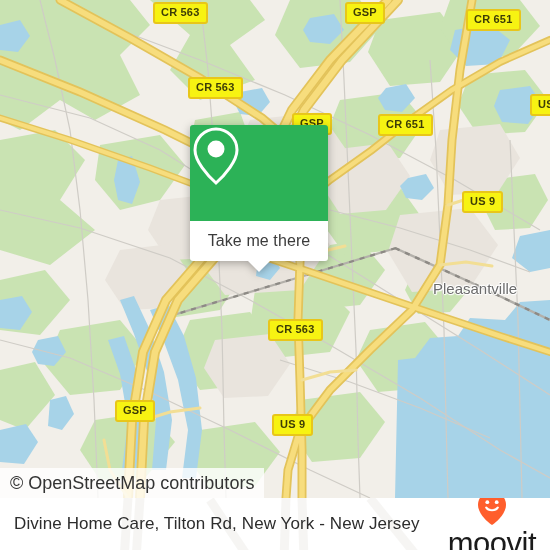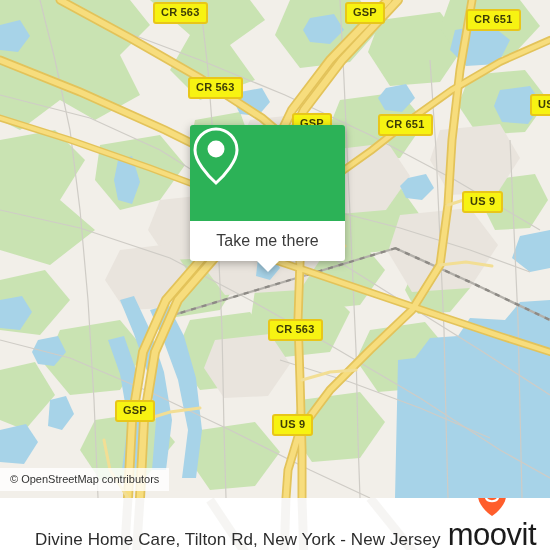--- a/index.html
+++ b/index.html
@@ -43,21 +43,21 @@
     white-space:nowrap;
     text-shadow:
       1px 0 1px #fff, -1px 0 1px #fff, 0 1px 1px #fff, 0 -1px 1px #fff,
       1px 1px 1px #fff, -1px -1px 1px #fff;
   }
 
   
   #popup{
     position:absolute;
     left:190px;top:125px;
-    width:155px;
+    width:138px;
     filter:drop-shadow(0 2px 4px rgba(0,0,0,0.30));
   }
   #popup-top{
     background:#2cb257;
     height:96px;
     border-radius:3px 3px 0 0;
     display:flex;align-items:center;justify-content:center;
   }
   #popup-bottom{
     background:#fff;
@@ -81,40 +81,40 @@
     border-right:11px solid transparent;
     border-top:11px solid #fff;
   }
 
   
   #attribution{
     position:absolute;
     left:0;top:468px;
     background:rgba(255,255,255,0.80);
     color:#333;
-    font-size:11px;
+    font-size:18px;
     font-family:"Liberation Sans", sans-serif;
     padding:5px 10px 6px 10px;
     white-space:nowrap;
   }
 
   
   #bottombar{
     position:absolute;left:0;top:498px;
     width:550px;height:52px;
     background:#ffffff;
     overflow:hidden;
   }
   #bottombar .bg{position:absolute;left:0;top:-498px;opacity:0.22;}
   #bar-inner{
     position:relative;
     width:100%;height:100%;
-    display:flex;align-items:flex-end;
+    display:flex;align-items:center;
     box-sizing:border-box;
-    padding:0 14px 0 35px;
+    padding:0 14px 0 14px;
   }
   #bar-title{
     font-size:17px;
     color:#2d2d2d;
     font-family:"Liberation Sans", sans-serif;
     white-space:nowrap;
     letter-spacing:0.1px;
   }
   #logo{
     margin-left:auto;
@@ -270,20 +270,21 @@
           <path d="M298,262 L320,252 L345,246"></path>
           <path d="M144,420 L170,412 L200,408"></path>
           <path d="M448,205 L470,198 L496,196"></path>
           <path d="M128,498 L110,470 L104,440"></path>
           <path d="M440,265 L466,262 L492,266"></path>
           <path d="M302,380 L330,372 L356,370"></path>
         </g>
       </g>
     </svg>
 
+    <div class="city-label" style="left:433px;top:280px;">Pleasantville</div>
 
     <div class="shield" style="left:153px;top:2px;">CR 563</div>
     <div class="shield" style="left:345px;top:2px;">GSP</div>
     <div class="shield" style="left:466px;top:9px;">CR 651</div>
     <div class="shield" style="left:188px;top:77px;">CR 563</div>
     <div class="shield" style="left:292px;top:113px;">GSP</div>
     <div class="shield" style="left:378px;top:114px;">CR 651</div>
     <div class="shield" style="left:530px;top:94px;">US 9</div>
     <div class="shield" style="left:462px;top:191px;">US 9</div>
     <div class="shield" style="left:268px;top:319px;">CR 563</div>

